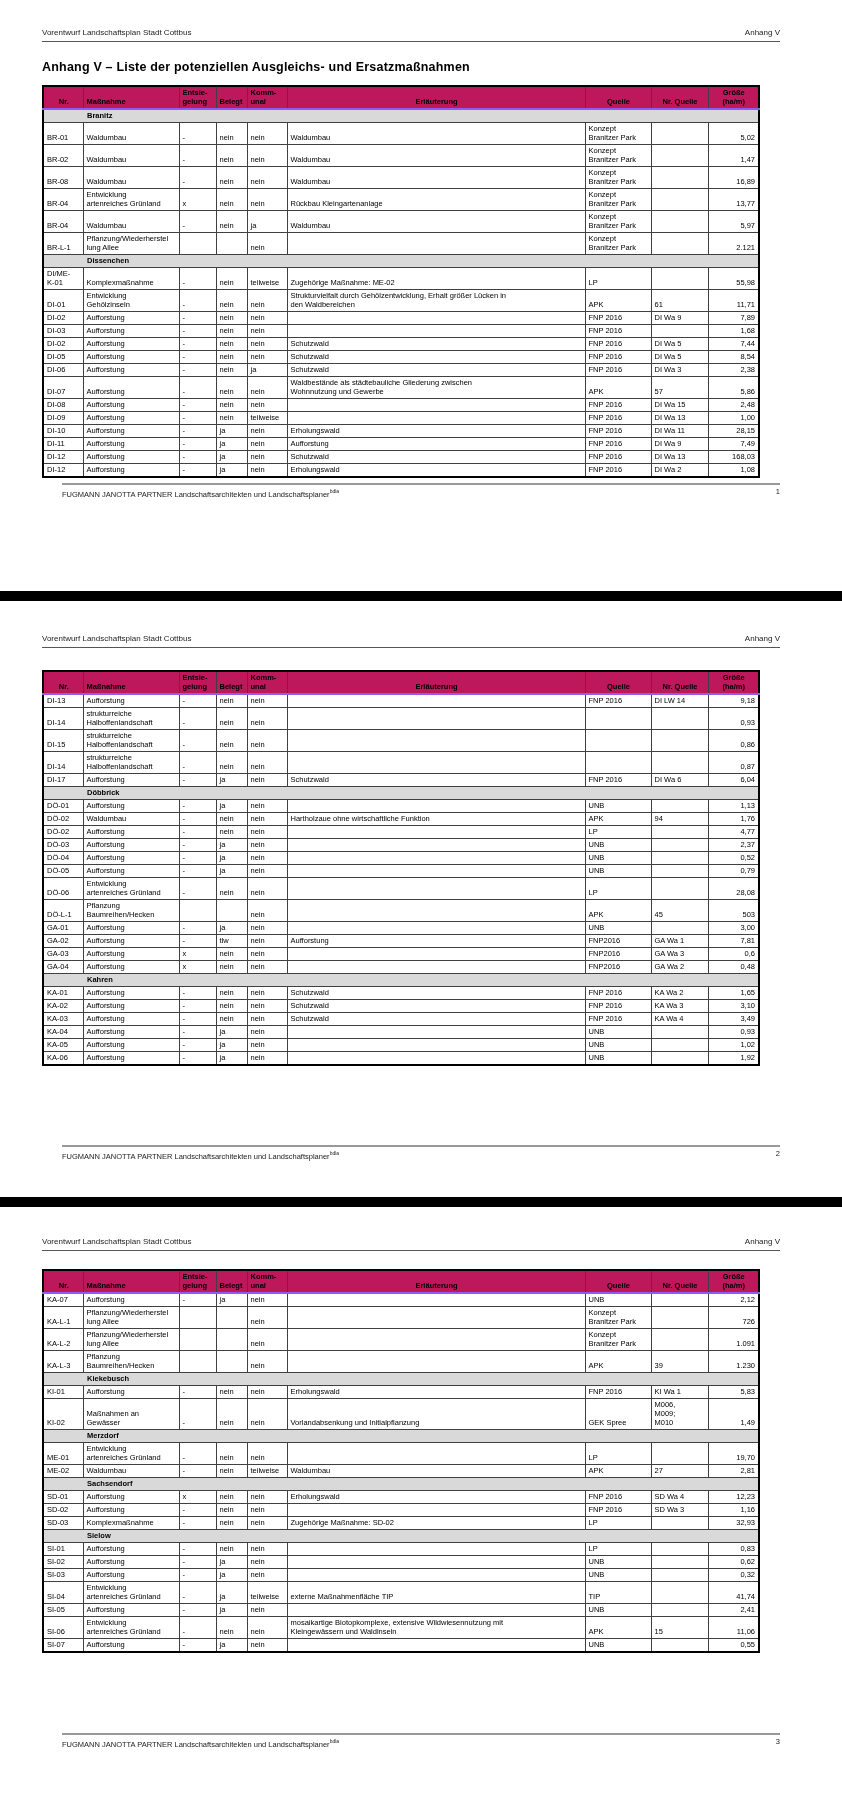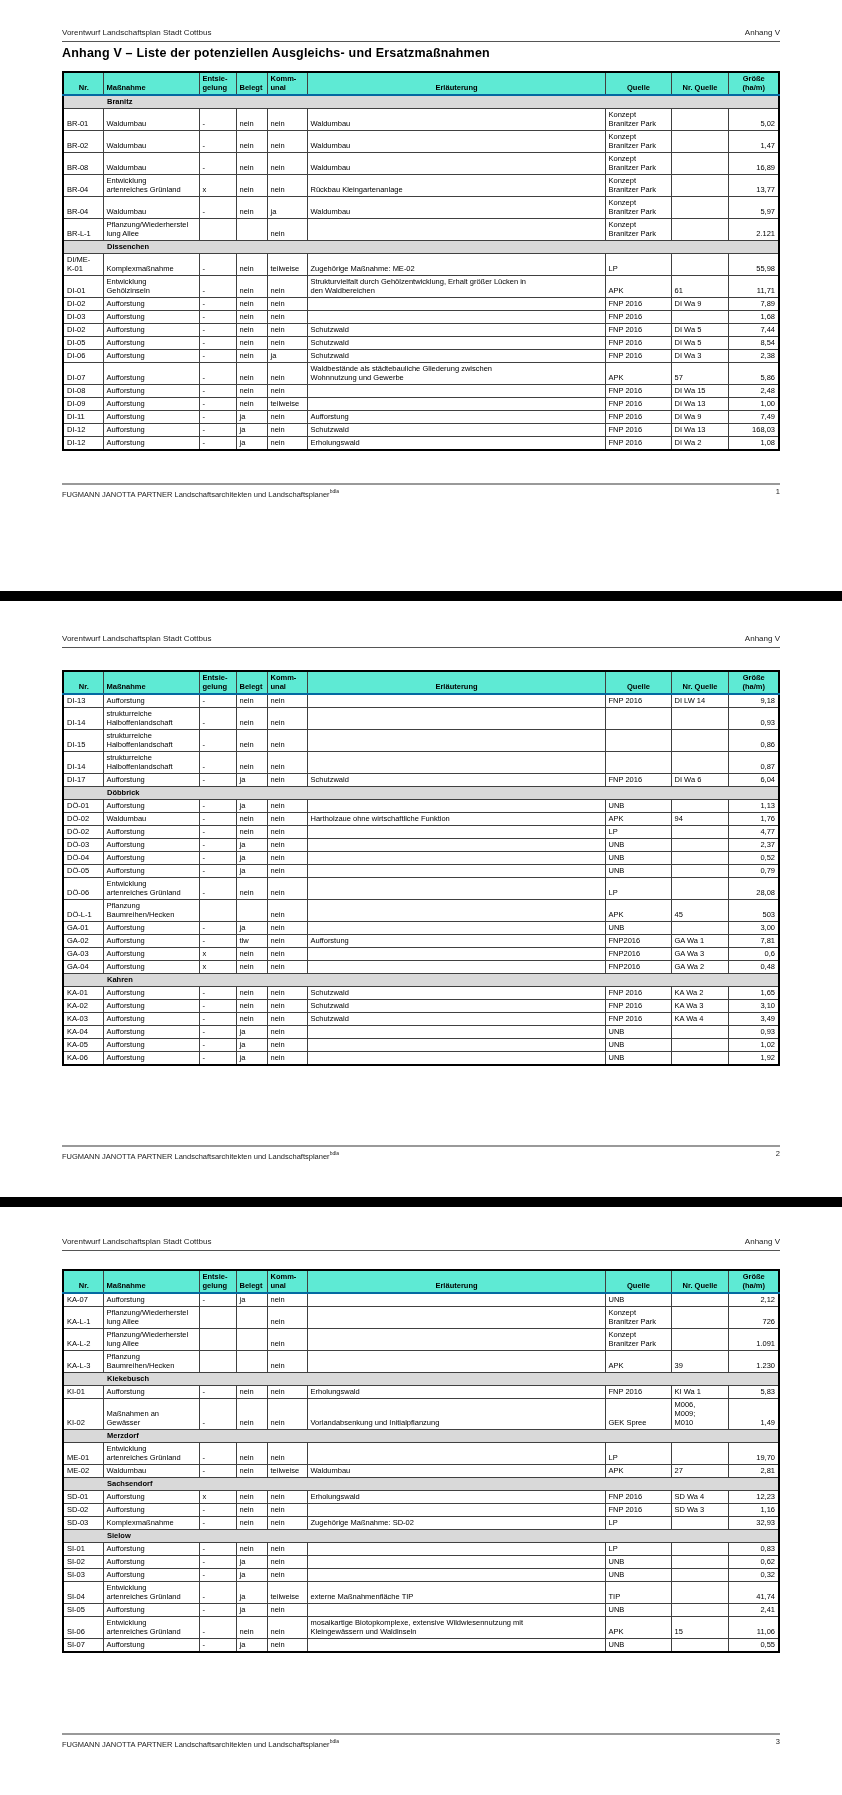--- a/index.html
+++ b/index.html
@@ -3,56 +3,56 @@
 <meta charset="utf-8">
 <style>
   * { margin:0; padding:0; box-sizing:border-box; }
   html,body { background:#ffffff; }
   body {
     width:842px; height:1795px; overflow:hidden;
     font-family:"Liberation Sans", sans-serif; color:#000;
   }
   .canvas { width:842px; height:1795px; background:#fff; overflow:hidden; }
 
-  .page { position:relative; width:842px; overflow:hidden; padding-left:62px; padding-right:62px; background:#fff; }
+  .page { position:relative; width:842px; overflow:hidden; padding-left:42px; padding-right:62px; background:#fff; }
   .page-1 { height:591px; padding-top:28px; }
   .page-2 { height:596px; padding-top:33px; }
   .page-3 { height:588px; padding-top:30px; }
   .separator { height:10px; width:842px; background:#000; }
 
   .page-header {
     display:flex; justify-content:space-between;
     font-size:8px; line-height:10px; color:#222;
     border-bottom:1px solid #555; padding-bottom:3px;
   }
 
   .doc-title {
     font-size:12.5px; line-height:15px; font-weight:bold;
-    margin-top:4px; letter-spacing:0.2px; color:#000;
+    margin-top:18px; letter-spacing:0.2px; color:#000;
   }
 
   .measures-table {
     border-collapse:collapse; table-layout:fixed; width:716px;
     font-size:7.5px; line-height:9px; margin-top:10px;
     border:2px solid #000;
   }
   .page-2 .measures-table { margin-top:22px; }
   .page-3 .measures-table { margin-top:18px; }
 
   .measures-table th, .measures-table td {
     border:1px solid #404040;
     vertical-align:bottom;
     padding:1px 2px 2px 3px;
     overflow:hidden;
     white-space:pre-line;
     word-wrap:break-word;
   }
   .measures-table thead th {
-    background:#5eead4; font-weight:bold; text-align:left;
-    border-bottom:2px solid #0369a1;
+    background:#be185d; font-weight:bold; text-align:left;
+    border-bottom:2px solid #8b5cf6;
   }
   .measures-table thead th.c-nr,
   .measures-table thead th.c-erlaeuterung,
   .measures-table thead th.c-quelle,
   .measures-table thead th.c-nr_quelle,
   .measures-table thead th.c-groesse { text-align:center; }
 
   .measures-table td.cell-groesse { text-align:right; padding-right:3px; }
   .section-row td {
     background:#d9d9d9; font-weight:bold; padding-left:43px;
@@ -299,20 +299,31 @@
             <td class="cell-massnahme">Aufforstung</td>
             <td class="cell-entsiegelung">-</td>
             <td class="cell-belegt">nein</td>
             <td class="cell-kommunal">teilweise</td>
             <td class="cell-erlaeuterung"></td>
             <td class="cell-quelle">FNP 2016</td>
             <td class="cell-nr_quelle">DI Wa 13</td>
             <td class="cell-groesse">1,00</td>
           </tr>
           <tr class="data-row">
+            <td class="cell-nr">DI-10</td>
+            <td class="cell-massnahme">Aufforstung</td>
+            <td class="cell-entsiegelung">-</td>
+            <td class="cell-belegt">ja</td>
+            <td class="cell-kommunal">nein</td>
+            <td class="cell-erlaeuterung">Erholungswald</td>
+            <td class="cell-quelle">FNP 2016</td>
+            <td class="cell-nr_quelle">DI Wa 11</td>
+            <td class="cell-groesse">28,15</td>
+          </tr>
+          <tr class="data-row">
             <td class="cell-nr">DI-11</td>
             <td class="cell-massnahme">Aufforstung</td>
             <td class="cell-entsiegelung">-</td>
             <td class="cell-belegt">ja</td>
             <td class="cell-kommunal">nein</td>
             <td class="cell-erlaeuterung">Aufforstung</td>
             <td class="cell-quelle">FNP 2016</td>
             <td class="cell-nr_quelle">DI Wa 9</td>
             <td class="cell-groesse">7,49</td>
           </tr>

